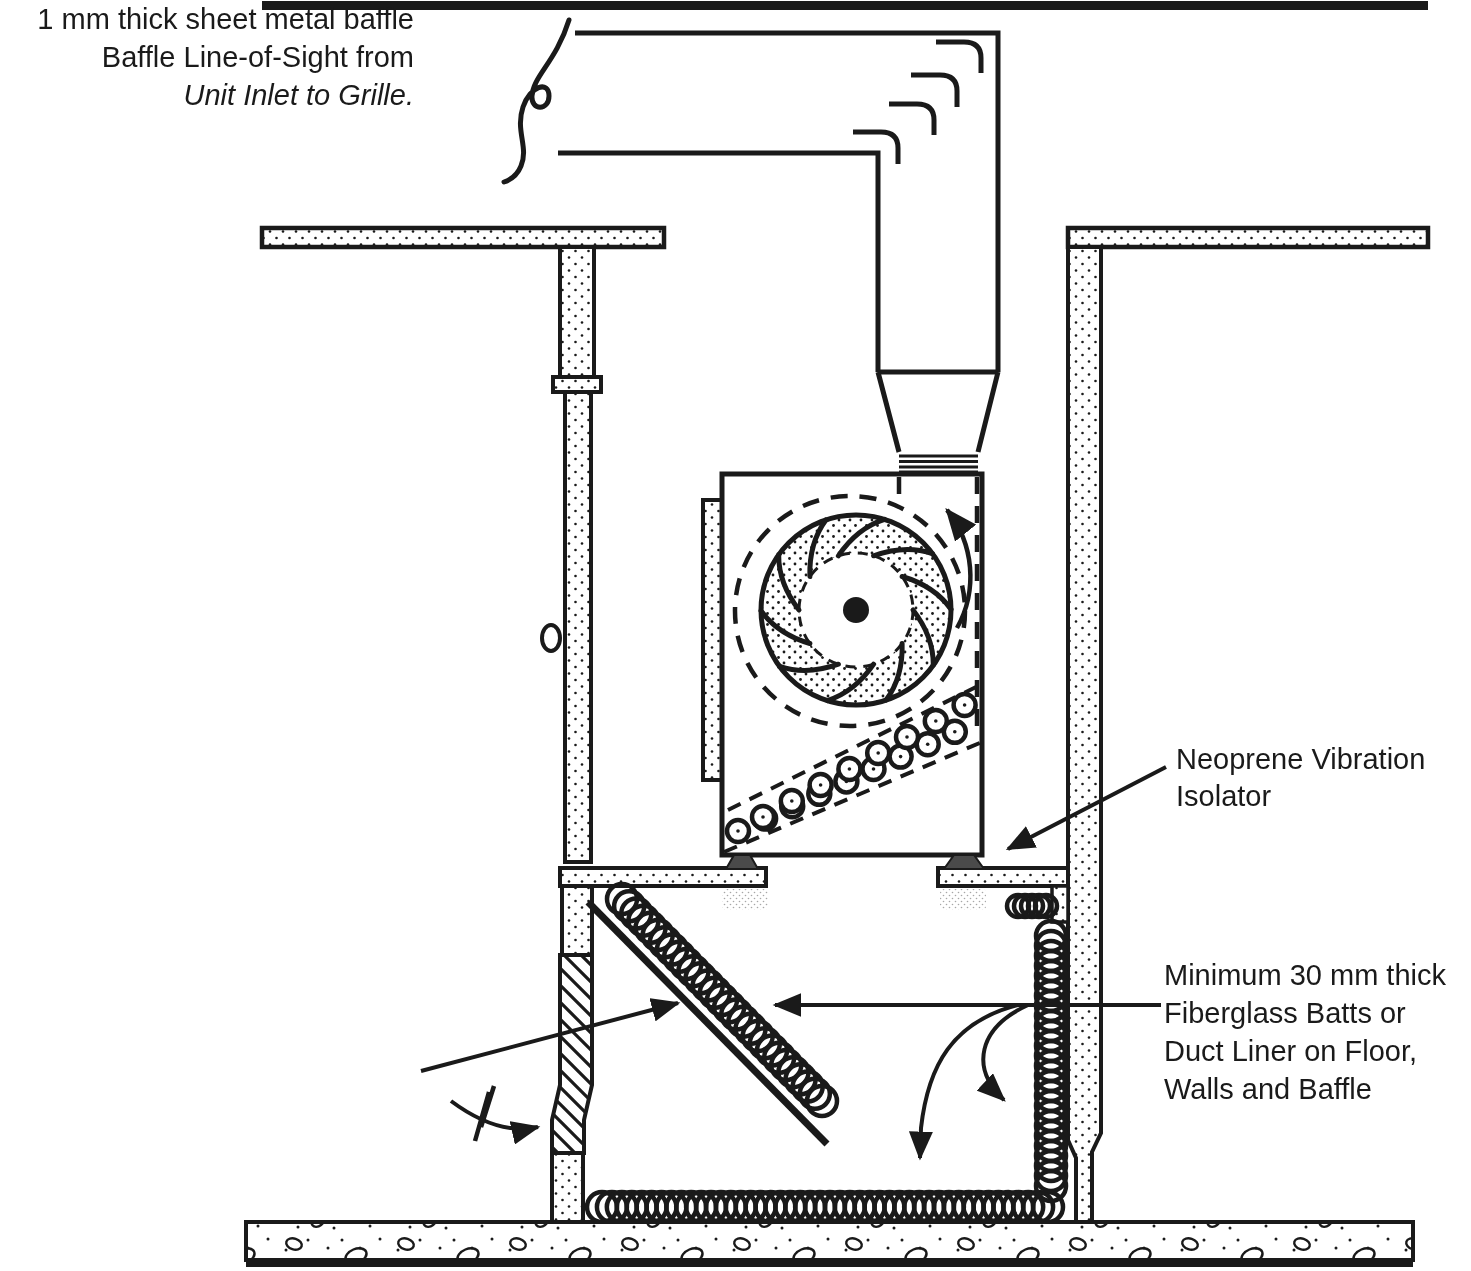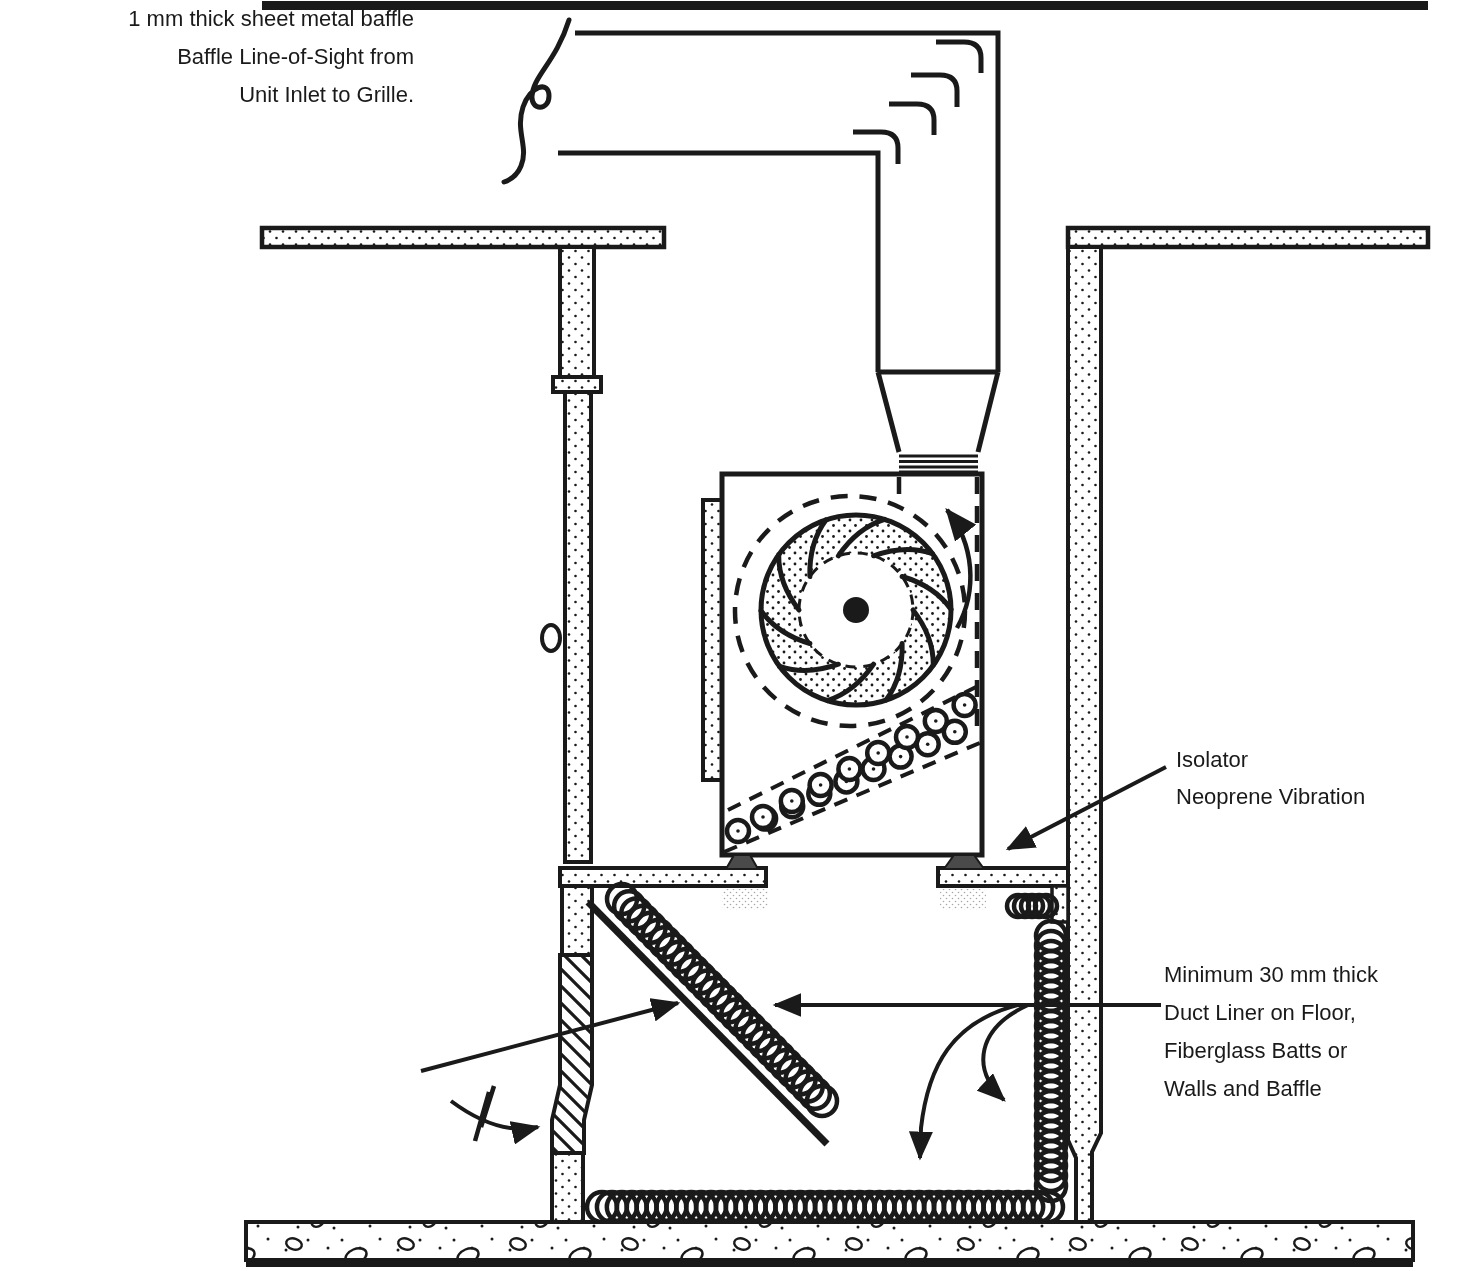--- a/index.html
+++ b/index.html
@@ -1,20 +1,20 @@
 <!DOCTYPE html>
 <html><head>
 <meta charset="utf-8">
 <style>
   html,body{margin:0;padding:0;background:#fff;}
   .stage{position:relative;width:1471px;height:1271px;background:#fff;overflow:hidden;
          font-family:"Liberation Sans", sans-serif;color:#1a1a1a;}
   .stage svg{position:absolute;left:0;top:0;}
-  .lbl{position:absolute;font-size:22px;line-height:38px;white-space:nowrap;}
-  .lbl .it{}
+  .lbl{position:absolute;font-size:29px;line-height:38px;white-space:nowrap;}
+  .lbl .it{font-style:italic;}
   #label-baffle{left:0;top:1038;width:414px;text-align:right;}
   #label-isolator{left:1176;top:741px;line-height:37px;}
   #label-isolator{left:1176px;}
   #label-fiberglass{left:1164px;top:956px;}
 </style>
 </head>
 <body>
 
 <div class="stage">
 
@@ -307,24 +307,24 @@
   </g>
 </svg>
 
 <div class="lbl" id="label-baffle">
   <div>1 mm thick sheet metal baffle</div>
   <div>Baffle Line-of-Sight from</div>
   <div class="it">Unit Inlet to Grille.</div>
 </div>
 
 <div class="lbl" id="label-isolator">
+  <div>Neoprene Vibration</div>
   <div>Isolator</div>
-  <div>Neoprene Vibration</div>
 </div>
 
 <div class="lbl" id="label-fiberglass">
   <div>Minimum 30 mm thick</div>
+  <div>Fiberglass Batts or</div>
   <div>Duct Liner on Floor,</div>
-  <div>Fiberglass Batts or</div>
   <div>Walls and Baffle</div>
 </div>
 
 </div>
 
 </body></html>

